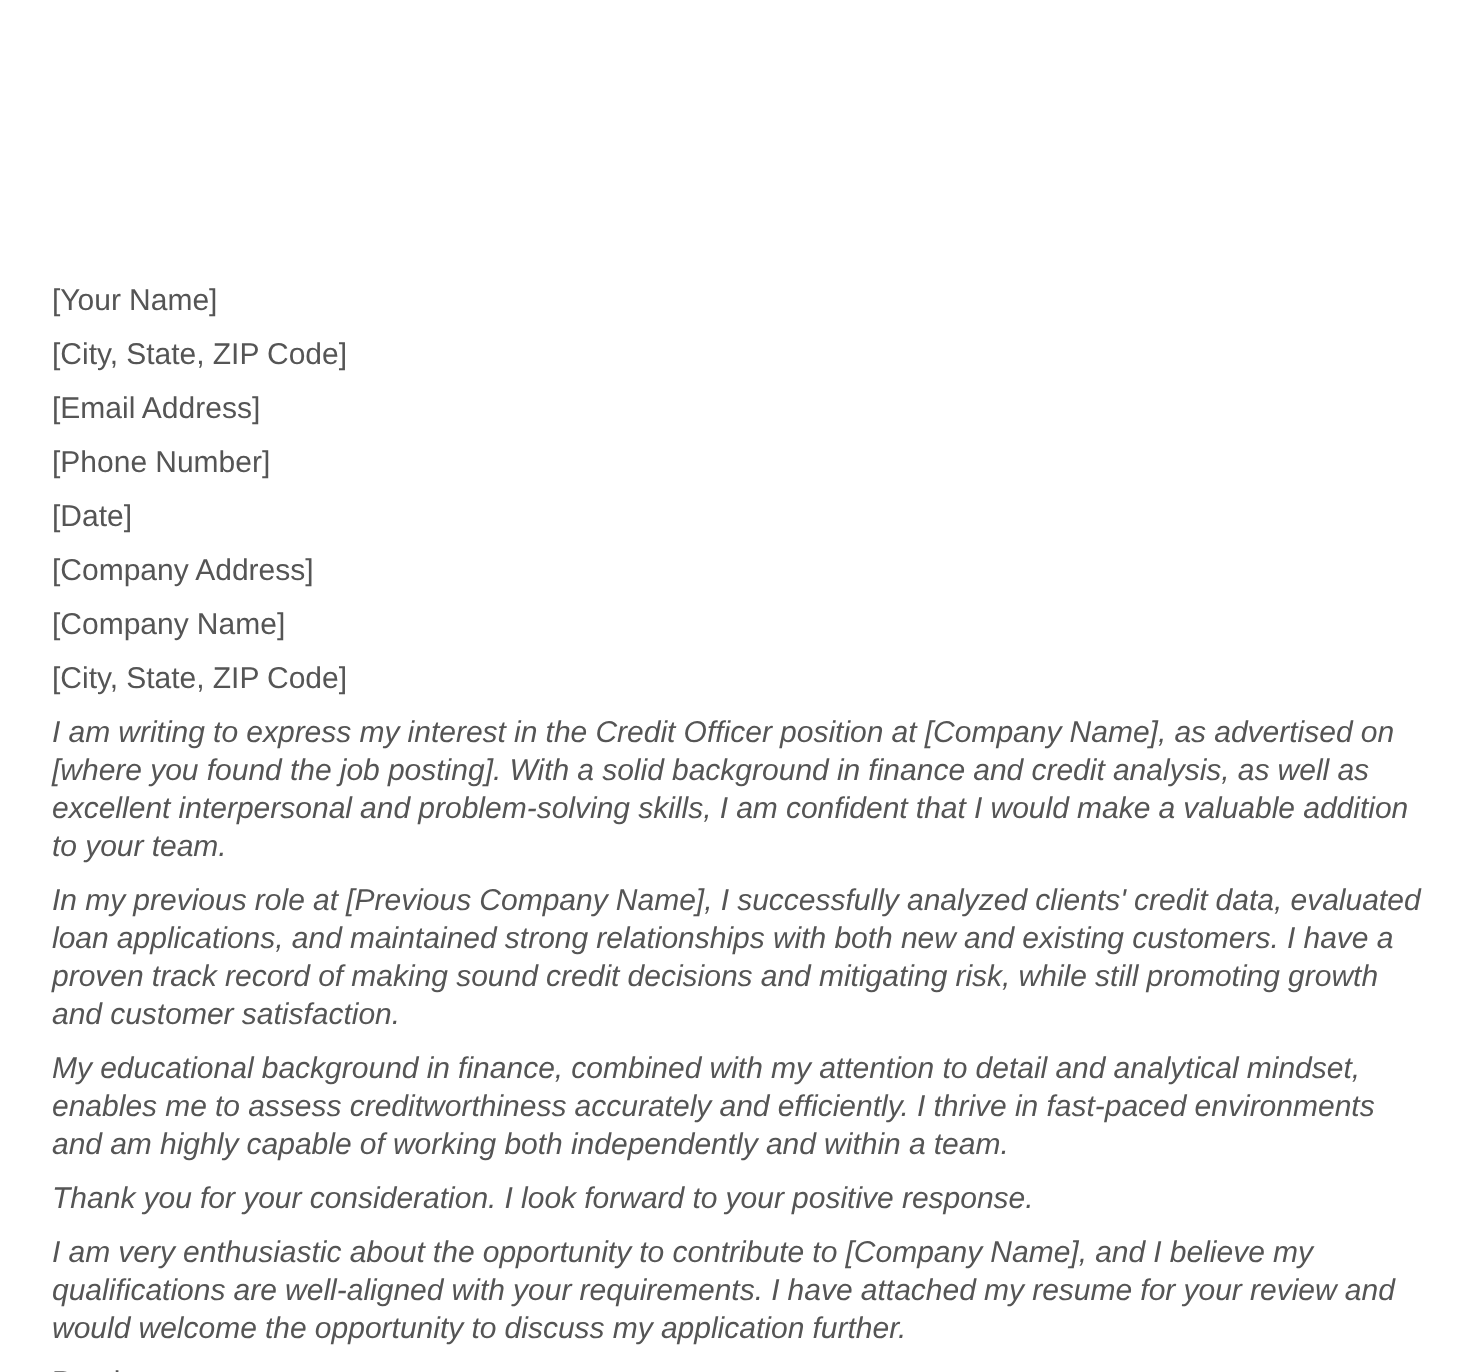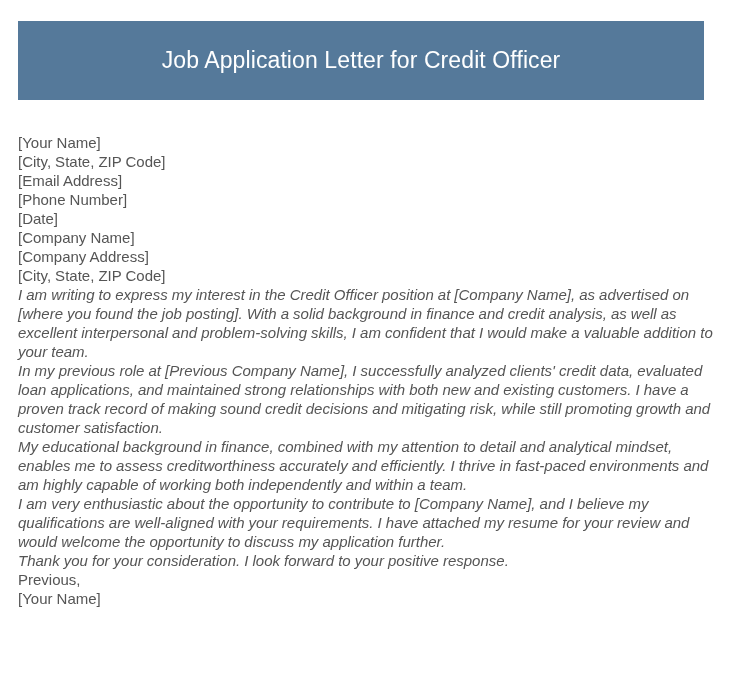--- a/index.html
+++ b/index.html
@@ -49,59 +49,56 @@
     top: 133px;
     width: 702px;
   }
   .line,
   .para {
     color: #555555;
     font-family: "Liberation Sans", sans-serif;
     font-size: 15px;
     font-weight: 400;
     line-height: 19px;
-    margin: 0;
+    margin: 8px;
     padding: 0;
     text-align: left;
     word-spacing: -0.1px;
   }
   .para {
     max-width: 700px;
     font-style: italic;
   }
 </style>
 </head>
 <body>
 
 <div class="page">
 
-  <div class="banner">
-    <div class="banner-title">Job Application Letter for Credit Officer</div>
-  </div>
 
   <div class="letter-body">
 
     <div>
       <div class="line">[Your Name]</div>
       <div class="line">[City, State, ZIP Code]</div>
       <div class="line">[Email Address]</div>
       <div class="line">[Phone Number]</div>
       <div class="line">[Date]</div>
     </div>
 
     <div>
+      <div class="line">[Company Address]</div>
       <div class="line">[Company Name]</div>
-      <div class="line">[Company Address]</div>
       <div class="line">[City, State, ZIP Code]</div>
     </div>
 
 
     <p class="para">I am writing to express my interest in the Credit Officer position at [Company Name], as advertised on [where you found the job posting]. With a solid background in finance and credit analysis, as well as excellent interpersonal and problem-solving skills, I am confident that I would make a valuable addition to your team.</p>
     <p class="para">In my previous role at [Previous Company Name], I successfully analyzed clients' credit data, evaluated loan applications, and maintained strong relationships with both new and existing customers. I have a proven track record of making sound credit decisions and mitigating risk, while still promoting growth and customer satisfaction.</p>
     <p class="para">My educational background in finance, combined with my attention to detail and analytical mindset, enables me to assess creditworthiness accurately and efficiently. I thrive in fast-paced environments and am highly capable of working both independently and within a team.</p>
+    <p class="para">Thank you for your consideration. I look forward to your positive response.</p>
     <p class="para">I am very enthusiastic about the opportunity to contribute to [Company Name], and I believe my qualifications are well-aligned with your requirements. I have attached my resume for your review and would welcome the opportunity to discuss my application further.</p>
-    <p class="para">Thank you for your consideration. I look forward to your positive response.</p>
 
     <div class="line">Previous,</div>
     <div class="line">[Your Name]</div>
 
   </div>
 </div>
 
 </body></html>

